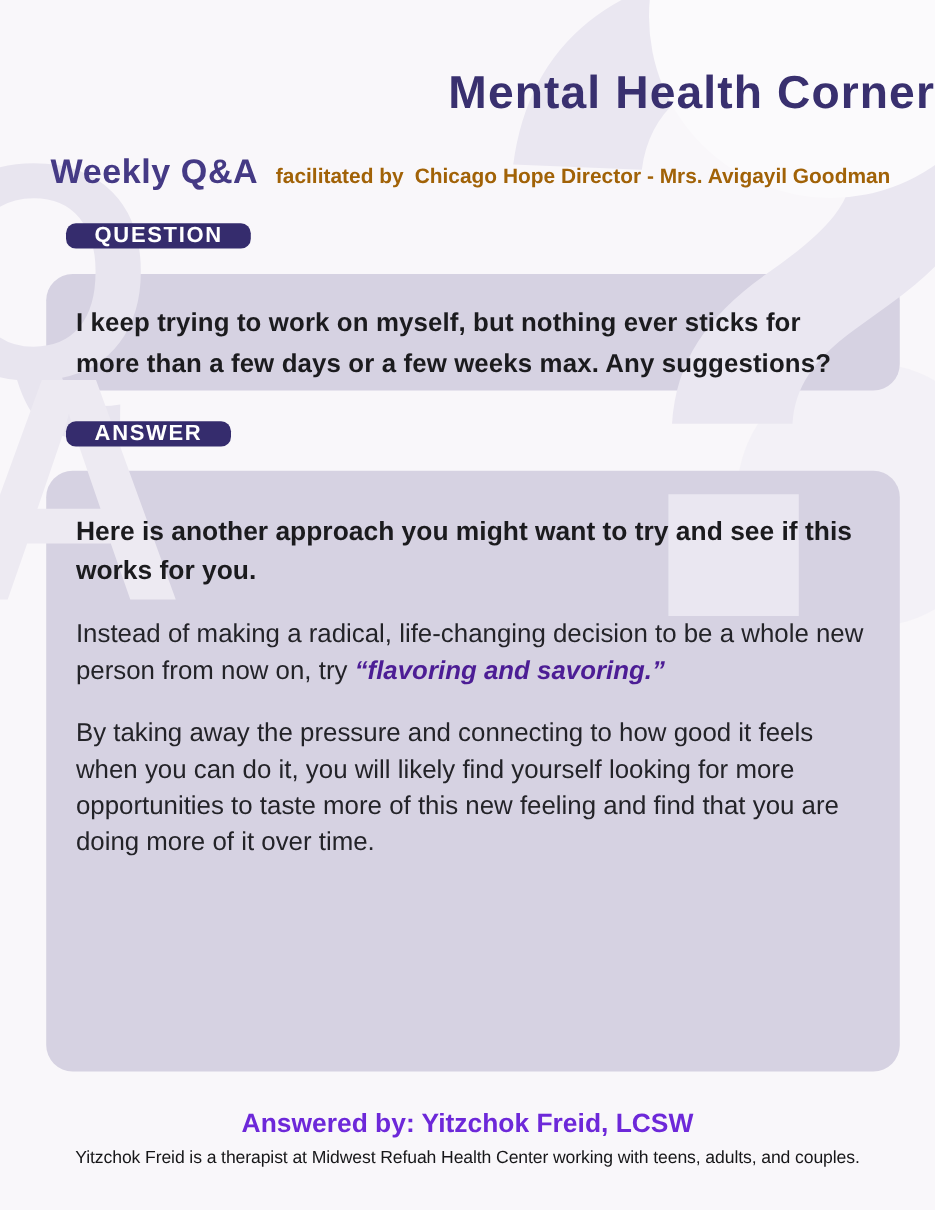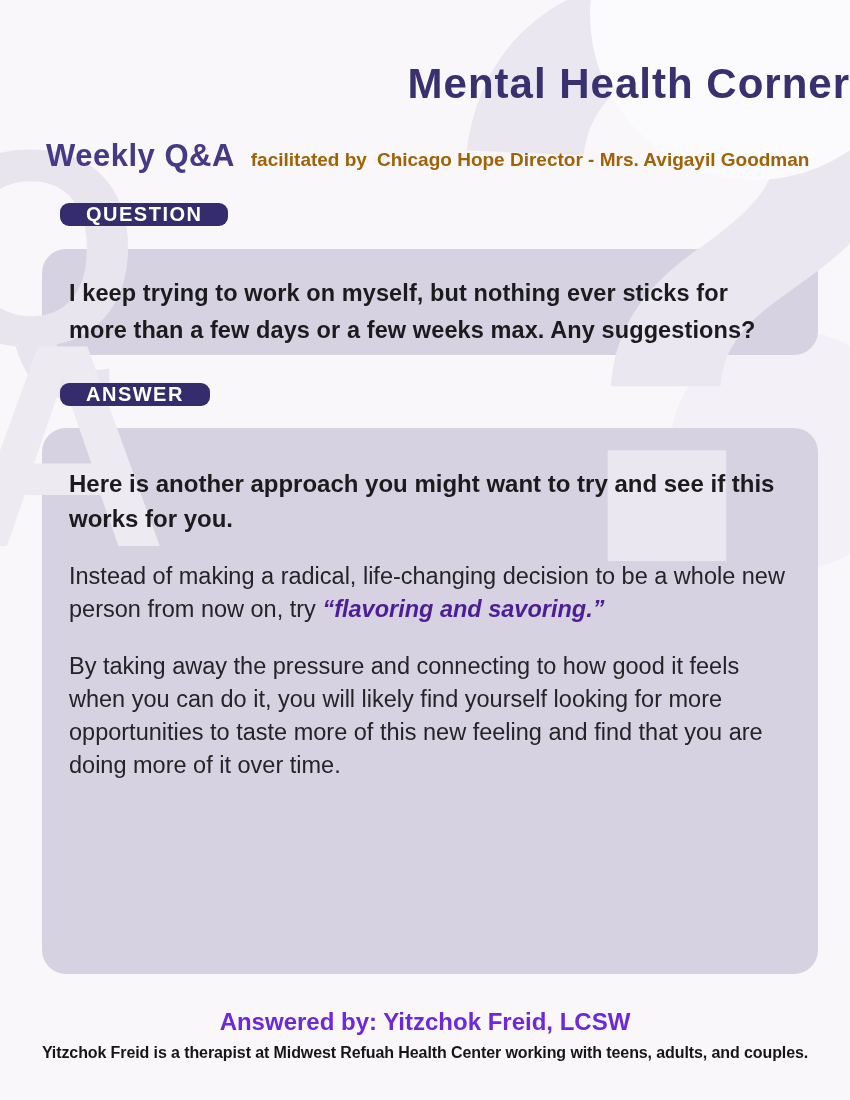--- a/index.html
+++ b/index.html
@@ -57,21 +57,21 @@
   .answer-text p{margin:0 0 24px 0;}
   .answer-intro{font-weight:800; color:#1b1b1e; font-size:24px; line-height:35px;}
   .emphasis{font-weight:800; font-style:italic; color:#4c1d95;}
   
   .footer-answered{
     position:absolute; left:0; right:0; top:1008px; text-align:center;
     font-size:24px; font-weight:800; color:#6d28d9; z-index:4;
   }
   .footer-bio{
     position:absolute; left:0; right:0; top:1044px; text-align:center;
-    font-size:16px; font-weight:700; color:#161618; z-index:4; letter-spacing:-.1px;
+    font-size:16px; font-weight:400; color:#161618; z-index:4; letter-spacing:-.1px;
   }
 </style>
 </head>
 <body>
 
 <div class="canvas">
 
   <div class="mid-blob"></div>
   <span class="wm wm-qmark">?</span>
   <div class="corner-blob"></div>

